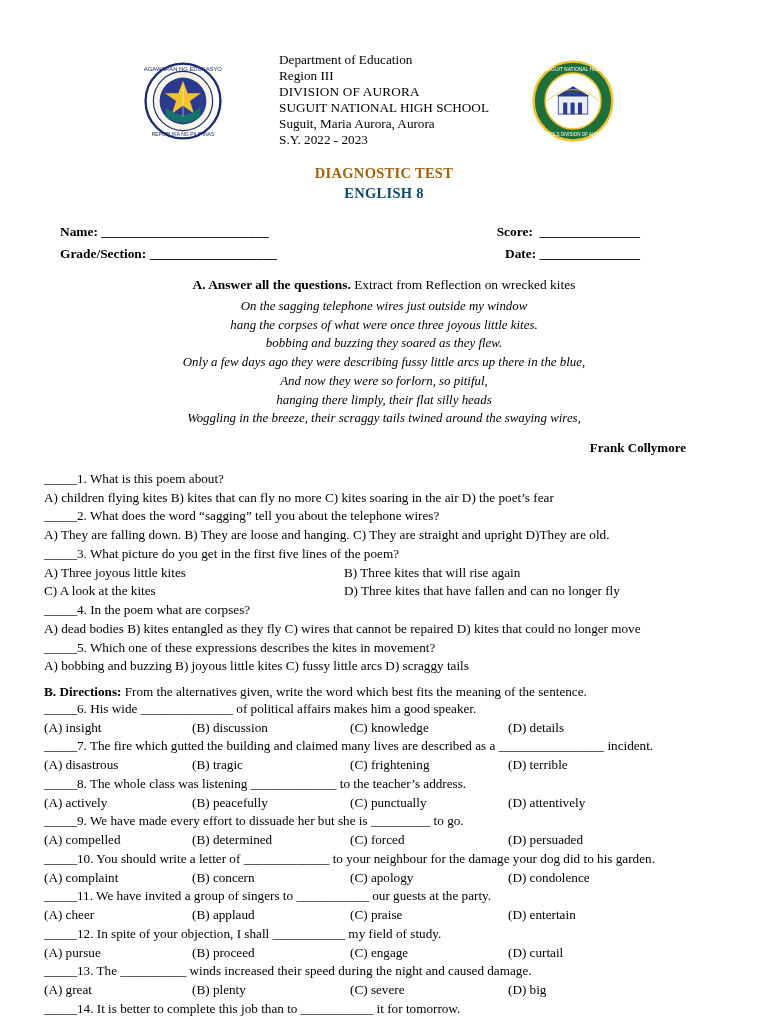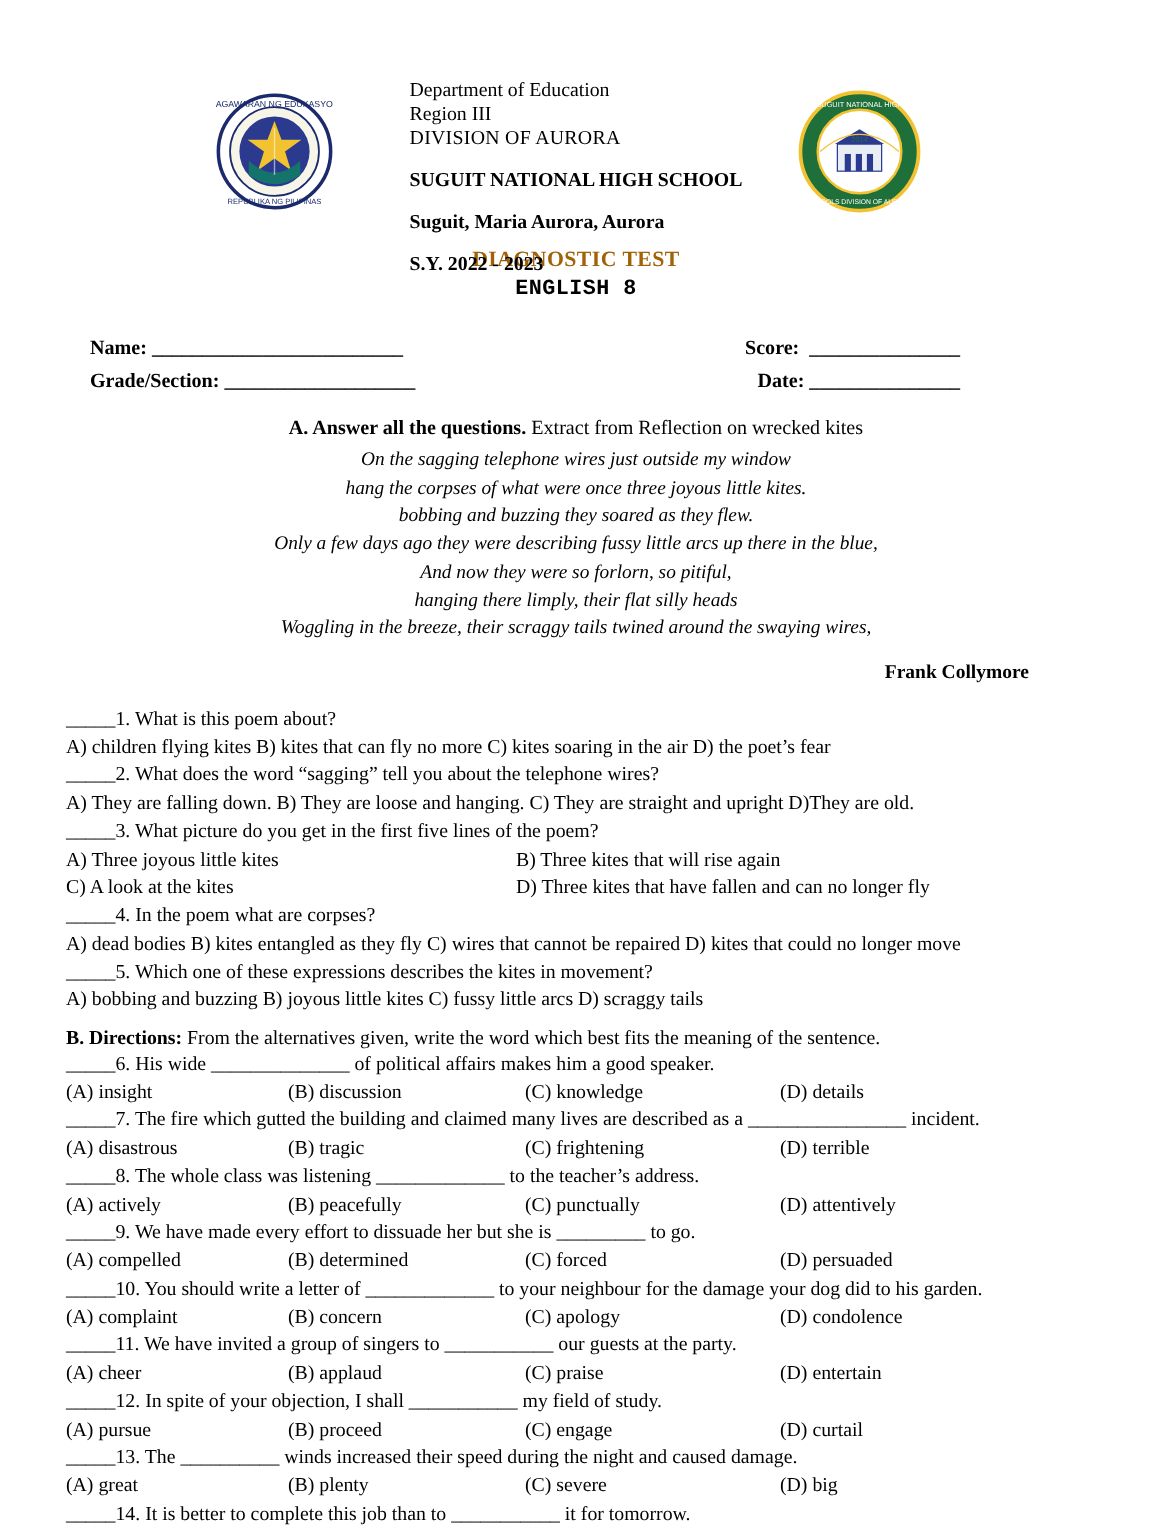--- a/index.html
+++ b/index.html
@@ -29,21 +29,21 @@
     height: 110px;
   }
   .header-center {
     line-height: 1.22;
     font-size: 13.2px;
     padding-top: 12px;
   }
   .header-center .l1 { font-size: 13.2px; }
   .header-center .l2 { font-size: 13.2px; }
   .header-center .l3 { font-size: 13.2px; letter-spacing: .2px; }
-  .header-center .bold { font-weight: bold; margin-top: 12px; }
+  .header-center .bold { font-weight: normal; }
   .logo-left {
     position: absolute;
     left: 100px;
     top: 22px;
     width: 78px;
     height: 78px;
   }
   .logo-right {
     position: absolute;
     right: 110px;
@@ -56,25 +56,24 @@
     margin-top: 14px;
     line-height: 1.35;
   }
   .title-block .t1 {
     color: #a16207;
     font-weight: bold;
     font-size: 14.5px;
     letter-spacing: .3px;
   }
   .title-block .t2 {
-    color: #000000;
+    color: #0c4a6e;
     font-weight: bold;
     font-size: 14.5px;
     letter-spacing: .3px;
-    font-family: Liberation Mono, monospace;
   }
   
   .idblock {
     margin-top: 18px;
     font-size: 13.4px;
     font-weight: bold;
     line-height: 1.6;
   }
   .idrow {
     display: flex;
@@ -124,21 +123,21 @@
   .list {
     font-size: 13.2px;
     line-height: 1.42;
   }
   .opt-row {
     display: flex;
   }
   .opt-row .oa { width: 148px; }
   .opt-row .ob { width: 158px; }
   .opt-row .oc { width: 158px; }
-  .opt-row .od { width: 160px; margin-left: 12px; }
+  .opt-row .od { width: 160px; }
 </style>
 </head>
 <body>
 
 <div class="page">
 
   <div class="header">
 
     <div class="logo-left">
       <svg viewBox="0 0 100 100" width="78" height="78" aria-hidden="true">

